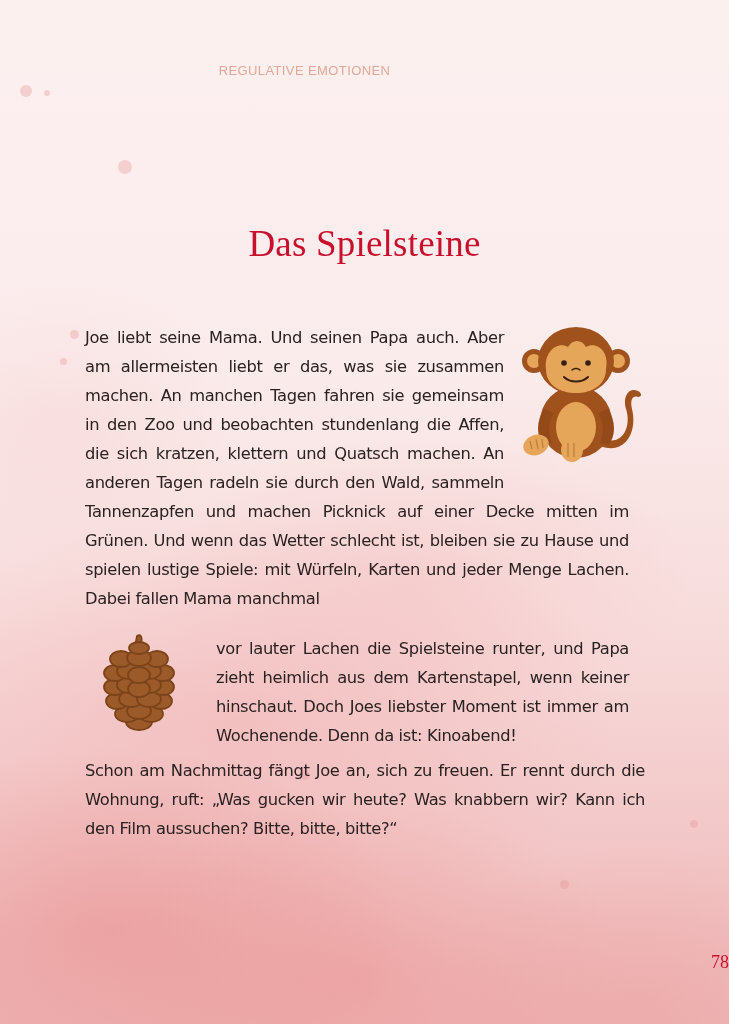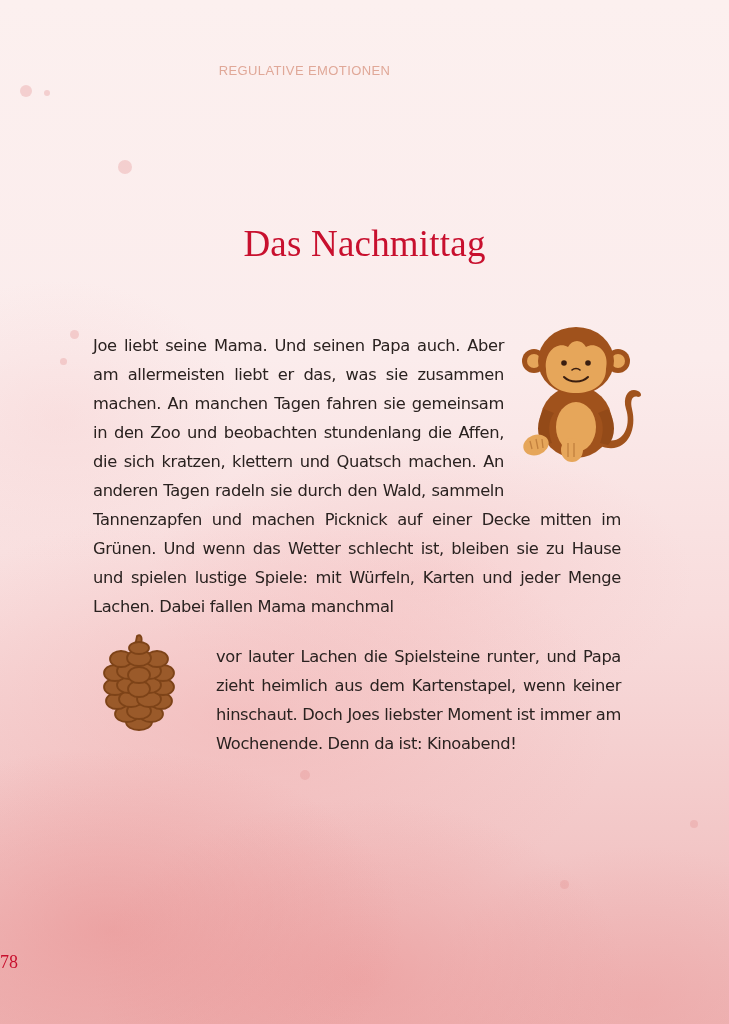--- a/index.html
+++ b/index.html
@@ -26,51 +26,51 @@
       color: #e0a898;
     }
     .title {
       position: absolute; top: 222px; left: 0; width: 729px; text-align: center;
       font-family: "Liberation Serif", serif; font-size: 37px; color: #c8102e;
       letter-spacing: 0.2px;
     }
     .body-text {
       font-family: "DejaVu Sans", sans-serif; font-size: 16.3px; color: #2a2220;
       line-height: 29px; text-align: justify; text-align-last: left;
-      margin: 16px; letter-spacing: -0.35px;
+      margin: 8px; letter-spacing: -0.35px;
     }
     .block1 { position: absolute; top: 315px; left: 77px; width: 560px; }
     .monkey-wrap { float: right; width: 135px; height: 168px; margin: 2px -12px 0 10px; shape-outside: inset(0); }
     .block2 { position: absolute; top: 626px; left: 77px; width: 560px; }
     .cone-wrap { float: left; width: 139px; height: 115px; }
     .para3 { position: absolute; top: 748px; left: 77px; width: 560px; }
     .para4 { position: absolute; top: 863px; left: 77px; width: 560px; }
     .pagenum {
-      position: absolute; top: 952px; left: 0; width: 729px; text-align: left;
+      position: absolute; top: 952px; left: 0; width: 729px; text-align: right;
       font-family: "Liberation Serif", serif; font-size: 18px; color: #c8102e;
     }
     svg { display: block; }
   </style>
 </head>
 <body>
 
 <div class="page">
 
   <span class="dot" style="left:20px;top:85px;width:12px;height:12px;"></span>
   <span class="dot" style="left:118px;top:160px;width:14px;height:14px;"></span>
   <span class="dot" style="left:44px;top:90px;width:6px;height:6px;"></span>
   <span class="dot" style="left:70px;top:330px;width:9px;height:9px;"></span>
   <span class="dot" style="left:60px;top:358px;width:7px;height:7px;"></span>
   <span class="dot" style="left:300px;top:770px;width:10px;height:10px;"></span>
   <span class="dot" style="left:560px;top:880px;width:9px;height:9px;"></span>
   <span class="dot" style="left:690px;top:820px;width:8px;height:8px;"></span>
 
   <div class="kicker">REGULATIVE EMOTIONEN</div>
 
-  <h1 class="title" style="margin:0;font-weight:normal;">Das Nachmittag</h1>
+  <h1 class="title" style="margin:0;font-weight:normal;">Das Spielsteine</h1>
 
   <div class="block1">
     <div class="monkey-wrap">
       <svg width="135" height="150" viewBox="0 0 135 150">
 
         <path d="M86 120 C108 132 118 110 112 92 C108 78 116 70 124 74 C128 76 128 80 124 80 C118 78 116 84 118 92 C124 116 110 140 84 128 Z" fill="#a0521c"></path>
 
         <ellipse cx="62" cy="105" rx="36" ry="36" fill="#a0521c"></ellipse>
         <ellipse cx="62" cy="110" rx="20" ry="25" fill="#e6a65a"></ellipse>
 
@@ -127,16 +127,17 @@
           <ellipse cx="14" cy="25" rx="11" ry="8"></ellipse>
           <ellipse cx="50" cy="25" rx="11" ry="8"></ellipse>
           <ellipse cx="32" cy="24" rx="12" ry="8"></ellipse>
           <ellipse cx="32" cy="14" rx="10" ry="6"></ellipse>
         </g>
       </svg>
     </div>
     <p class="body-text">vor lauter Lachen die Spielsteine runter, und Papa zieht heimlich aus dem Kartenstapel, wenn keiner hinschaut. Doch Joes liebster Moment ist immer am Wochenende. Denn da ist: Kinoabend!</p>
   </div>
 
+  <p class="body-text para3">Schon am Nachmittag fängt Joe an, sich zu freuen. Er rennt durch die Wohnung, ruft: „Was gucken wir heute? Was knabbern wir? Kann ich den Film aussuchen? Bitte, bitte, bitte?“</p>
 
 
   <div class="pagenum">78</div>
 </div>
 
 </body></html>

